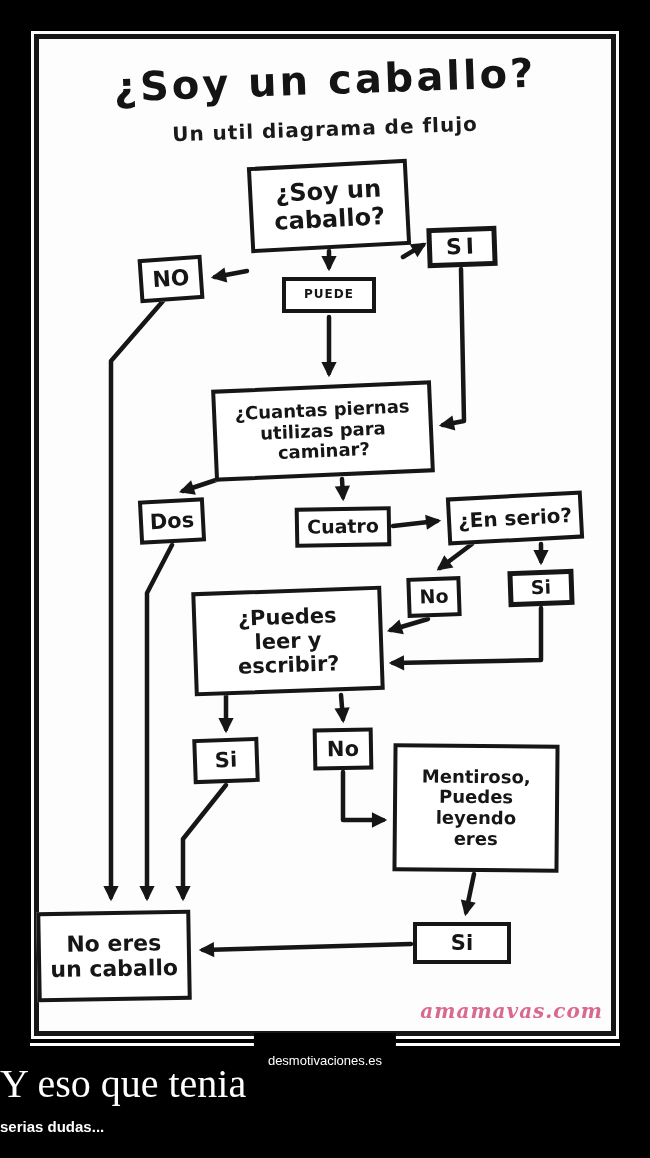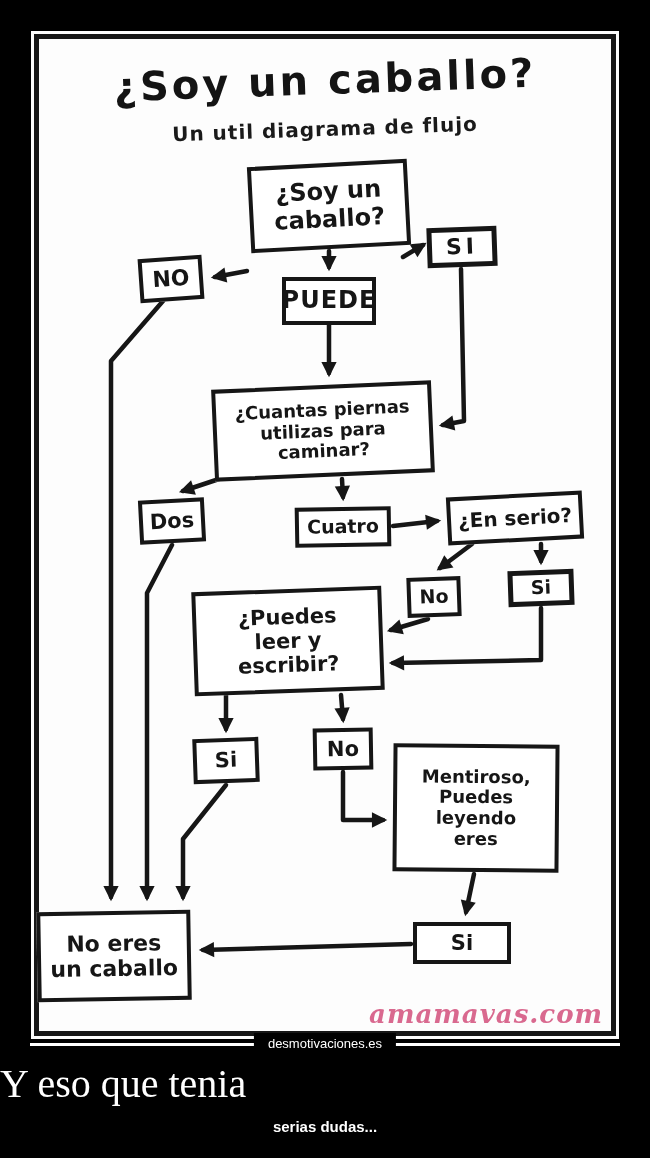--- a/index.html
+++ b/index.html
@@ -43,44 +43,44 @@
     display:flex; flex-direction:column;
     align-items:center; justify-content:center;
     font-weight:700; text-align:center;
     line-height:1.15;
   }
   .arrows { position:absolute; left:0; top:0; }
   .watermark {
     position:absolute; right:16px; top:968px;
     font-family:"DejaVu Serif", serif;
     font-style:italic; font-weight:700;
-    font-size:26px; letter-spacing:1px;
+    font-size:20px; letter-spacing:1px;
     color:#d9698f;
   }
   .frame-line {
     position:absolute; left:30px; top:1043px;
     width:590px; height:3px; background:#fff;
   }
   .site-label {
     position:absolute; top:1033px; left:50%;
     transform:translateX(-50%);
     background:#000; color:#fff;
-    font-size:13px; padding:3px 14px;
+    font-size:13px; padding:20px 14px;
     font-family:"Liberation Sans", sans-serif;
     z-index:2; white-space:nowrap;
   }
   .caption-title {
     position:absolute; top:1060px; left:0; width:100%;
     text-align:left; color:#fff;
     font-family:"Liberation Serif", serif;
     font-size:40px; font-weight:400;
   }
   .caption-sub {
     position:absolute; top:1118px; left:0; width:100%;
-    text-align:center; color:#fff;
+    color:#fff;
     font-family:"Liberation Sans", sans-serif;
     font-size:15px; font-weight:700;
   }
 </style>
 </head>
 <body>
 
 <div class="image-area">
 
   <div class="drawing-frame"></div>
@@ -124,21 +124,21 @@
   </div>
 
   <div class="node" style="left:108px;top:226px;width:64px;height:44px;font-size:22px;transform:rotate(-4deg)">
     <span>NO</span>
   </div>
 
   <div class="node" style="left:396px;top:196px;width:70px;height:40px;font-size:22px;letter-spacing:4px;border-width:5px;transform:rotate(-2deg)">
     <span>SI</span>
   </div>
 
-  <div class="node" style="left:251px;top:246px;width:94px;height:48px;font-size:24px;letter-spacing:1px">
+  <div class="node" style="left:251px;top:246px;width:94px;height:36px;font-size:12px;letter-spacing:1px">
     <span>PUEDE</span>
   </div>
 
   <div class="node" style="left:182px;top:354px;width:220px;height:92px;font-size:18px;transform:rotate(-2.5deg)">
     <span>¿Cuantas piernas</span>
     <span>utilizas para</span>
     <span>caminar?</span>
   </div>
 
   <div class="node" style="left:108px;top:468px;width:66px;height:44px;font-size:21px;transform:rotate(-3deg)">

